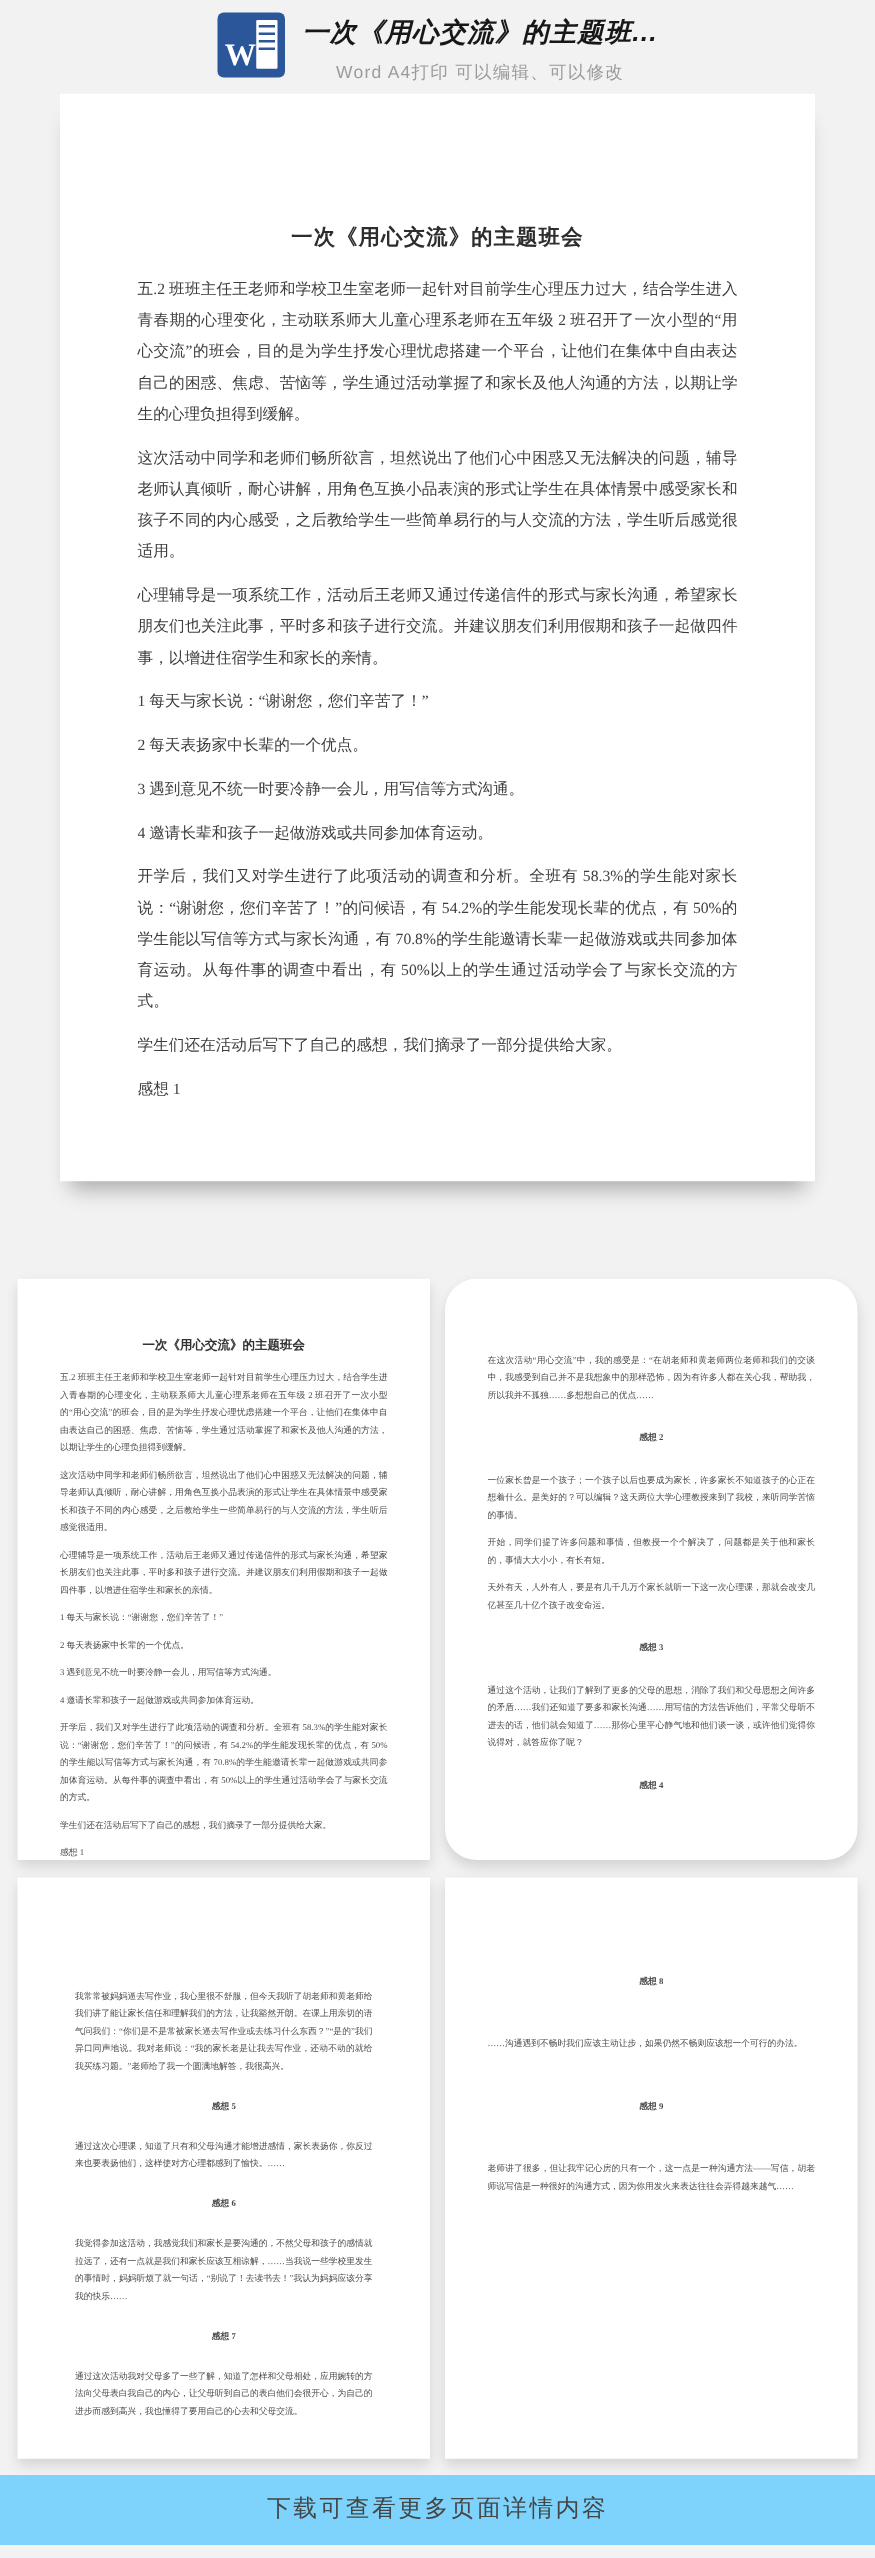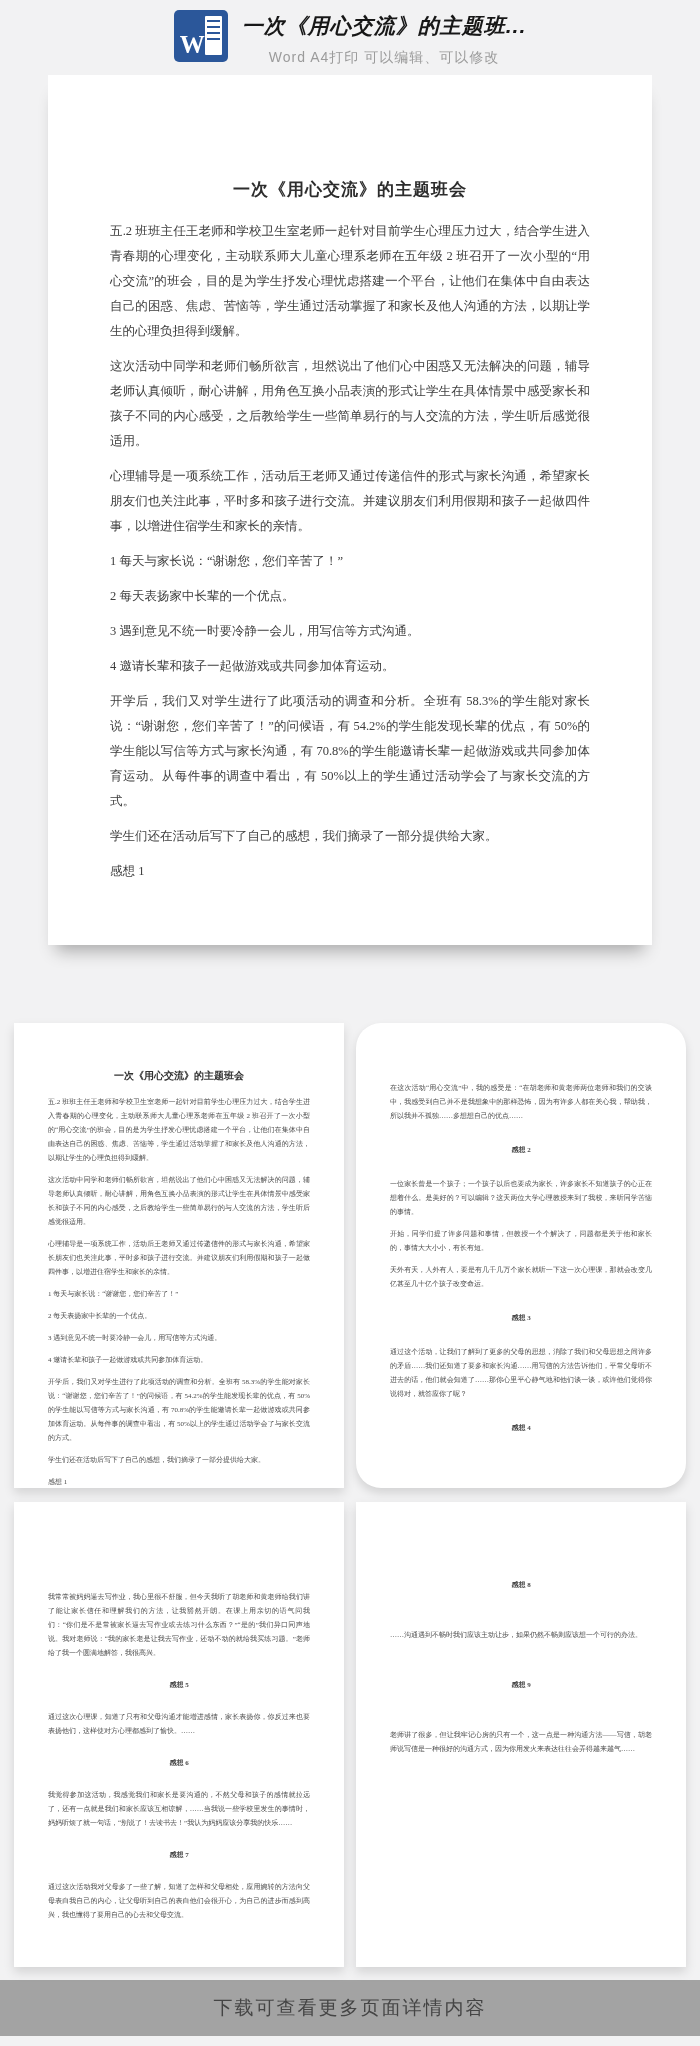--- a/index.html
+++ b/index.html
@@ -90,29 +90,29 @@
     text-align: center; margin: 0 0 12px;
   }
   .t-p {
     font-size: 7px; line-height: 14px;
     margin: 0 0 8px; text-align: justify;
   }
   .t-label { text-align: center; font-weight: bold; }
   .thumb-1 { padding: 46px 34px 0; }
   .thumb-2 { padding: 58px 34px 0; border-radius: 25px; }
   .thumb-2 .t-label { margin: 20px 0; }
-  .thumb-3 { padding: 88px 34px 0; }
+  .thumb-3 { padding: 88px 46px 0; }
   .thumb-3 .t-label { margin: 18px 0; }
   .thumb-4 { padding: 76px 34px 0; }
   .thumb-4 .t-p { margin: 0 0 36px; }
   
   .footer {
     margin-top: 13px;
     height: 56px;
-    background: #a3a3a3;
+    background: #7dd3fc;
     text-align: center;
   }
   .footer span {
     line-height: 56px; font-size: 19px; color: #454545; letter-spacing: 2px;
   }
 </style>
 </head>
 <body>
 
 <div class="header">

